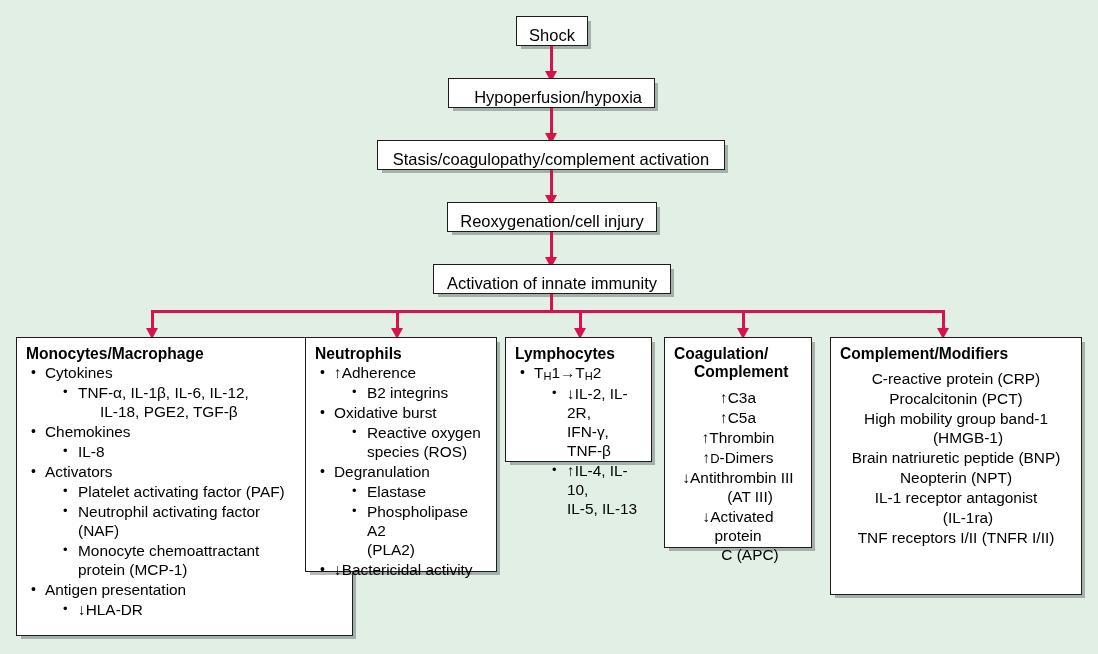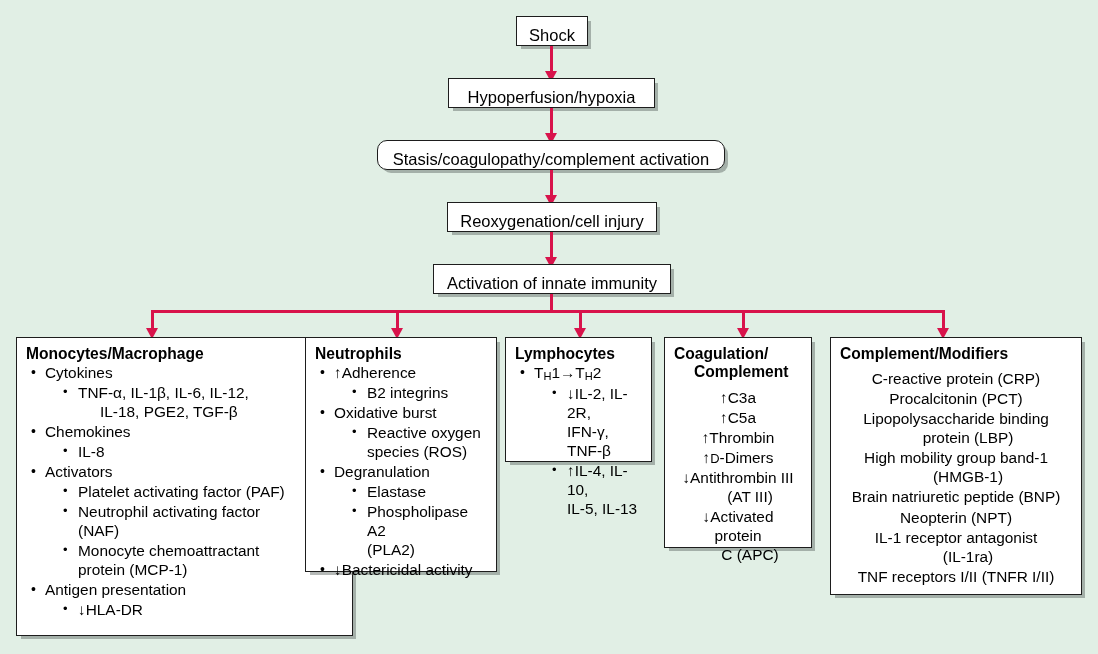--- a/index.html
+++ b/index.html
@@ -76,28 +76,28 @@
 
 <div id="stage">
 
   <div class="box flowbox" style="left:516px;top:16px;width:72px;height:30px;">
     <span>Shock</span>
   </div>
 
   <div class="vline" style="left:550px;top:46px;height:29px;"></div>
   <div class="arrowhead" style="left:544.5px;top:71px;"></div>
 
-  <div class="box flowbox" style="left:448px;top:78px;width:207px;height:30px;">
+  <div class="box flowbox" style="left:448px;top:78px;width:207px;height:30px;justify-content:flex-end;">
     <span>Hypoperfusion/hypoxia</span>
   </div>
 
   <div class="vline" style="left:550px;top:108px;height:29px;"></div>
   <div class="arrowhead" style="left:544.5px;top:133px;"></div>
 
-  <div class="box flowbox" style="left:377px;top:140px;width:348px;height:30px;border-radius:10px;">
+  <div class="box flowbox" style="left:377px;top:140px;width:348px;height:30px;">
     <span>Stasis/coagulopathy/complement activation</span>
   </div>
 
   <div class="vline" style="left:550px;top:170px;height:29px;"></div>
   <div class="arrowhead" style="left:544.5px;top:195px;"></div>
 
   <div class="box flowbox" style="left:447px;top:202px;width:210px;height:30px;">
     <span>Reoxygenation/cell injury</span>
   </div>
 
@@ -264,24 +264,20 @@
       </li>
     </ul>
   </div>
 
   <div class="box panel" style="left:830px;top:337px;width:252px;height:258px;">
     <div class="hd">Complement/Modifiers</div>
     <ul class="plain">
       <li><span>C-reactive protein (CRP)</span></li>
       <li><span>Procalcitonin (PCT)</span></li>
       <li>
-        <span>Lipopolysaccharide binding</span>
-        <span class="ind">protein (LBP)</span>
-      </li>
-      <li>
         <span>High mobility group band-1</span>
         <span class="ind">(HMGB-1)</span>
       </li>
       <li><span>Brain natriuretic peptide (BNP)</span></li>
       <li><span>Neopterin (NPT)</span></li>
       <li>
         <span>IL-1 receptor antagonist</span>
         <span class="ind">(IL-1ra)</span>
       </li>
       <li><span>TNF receptors I/II (TNFR I/II)</span></li>

